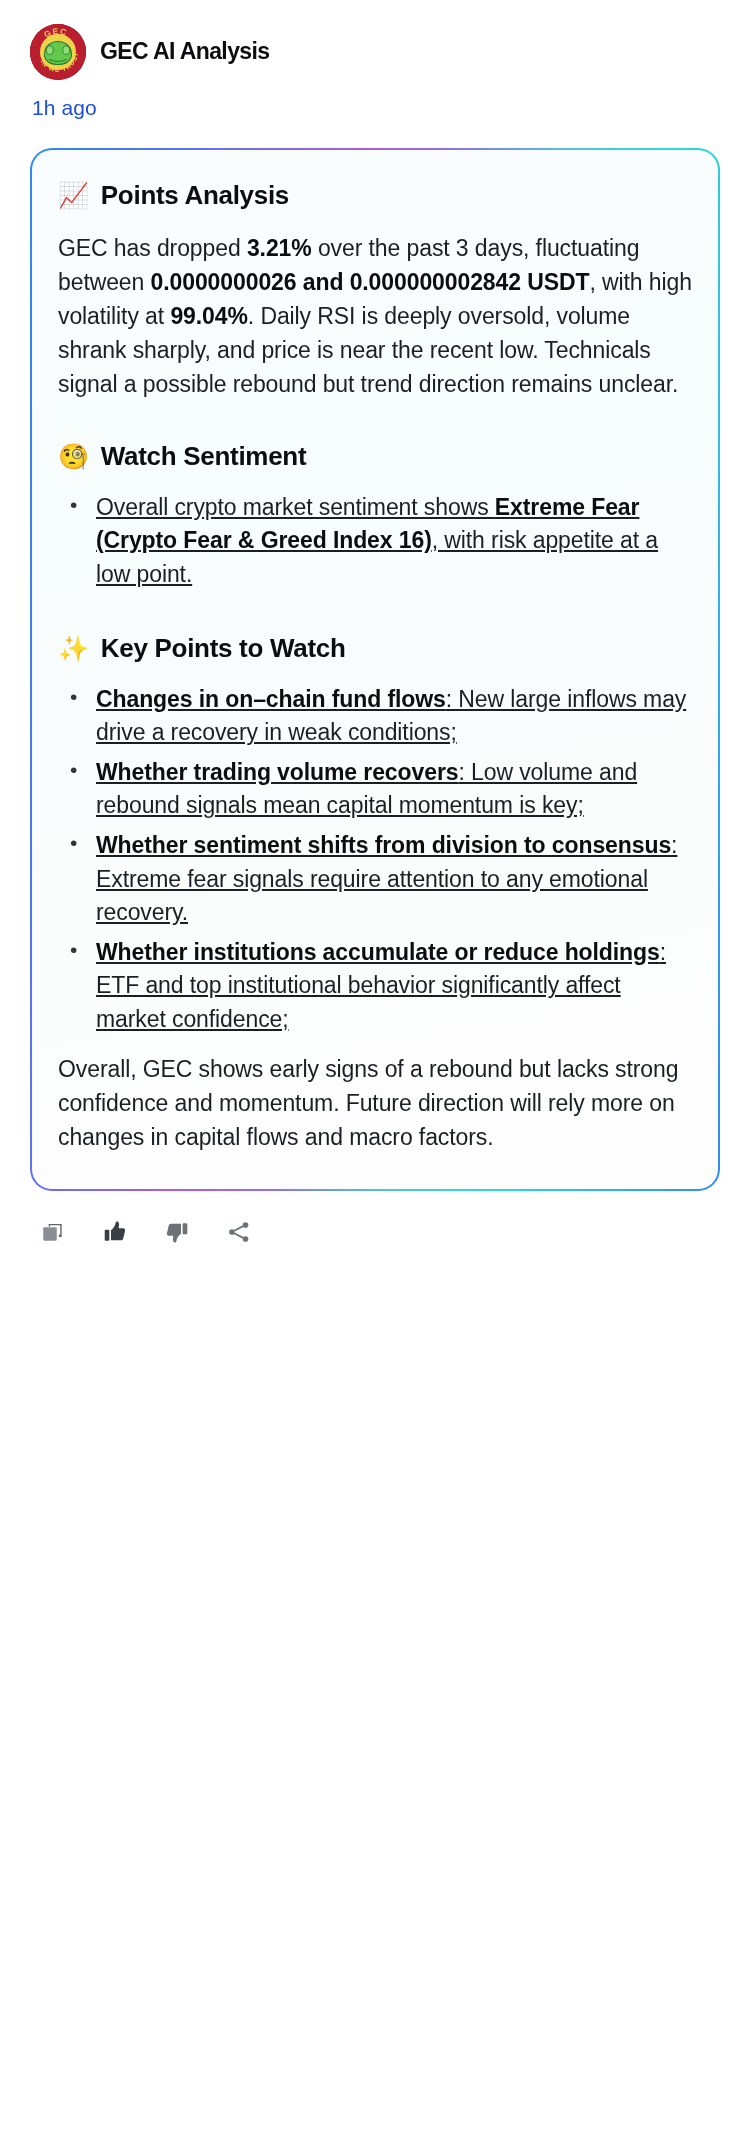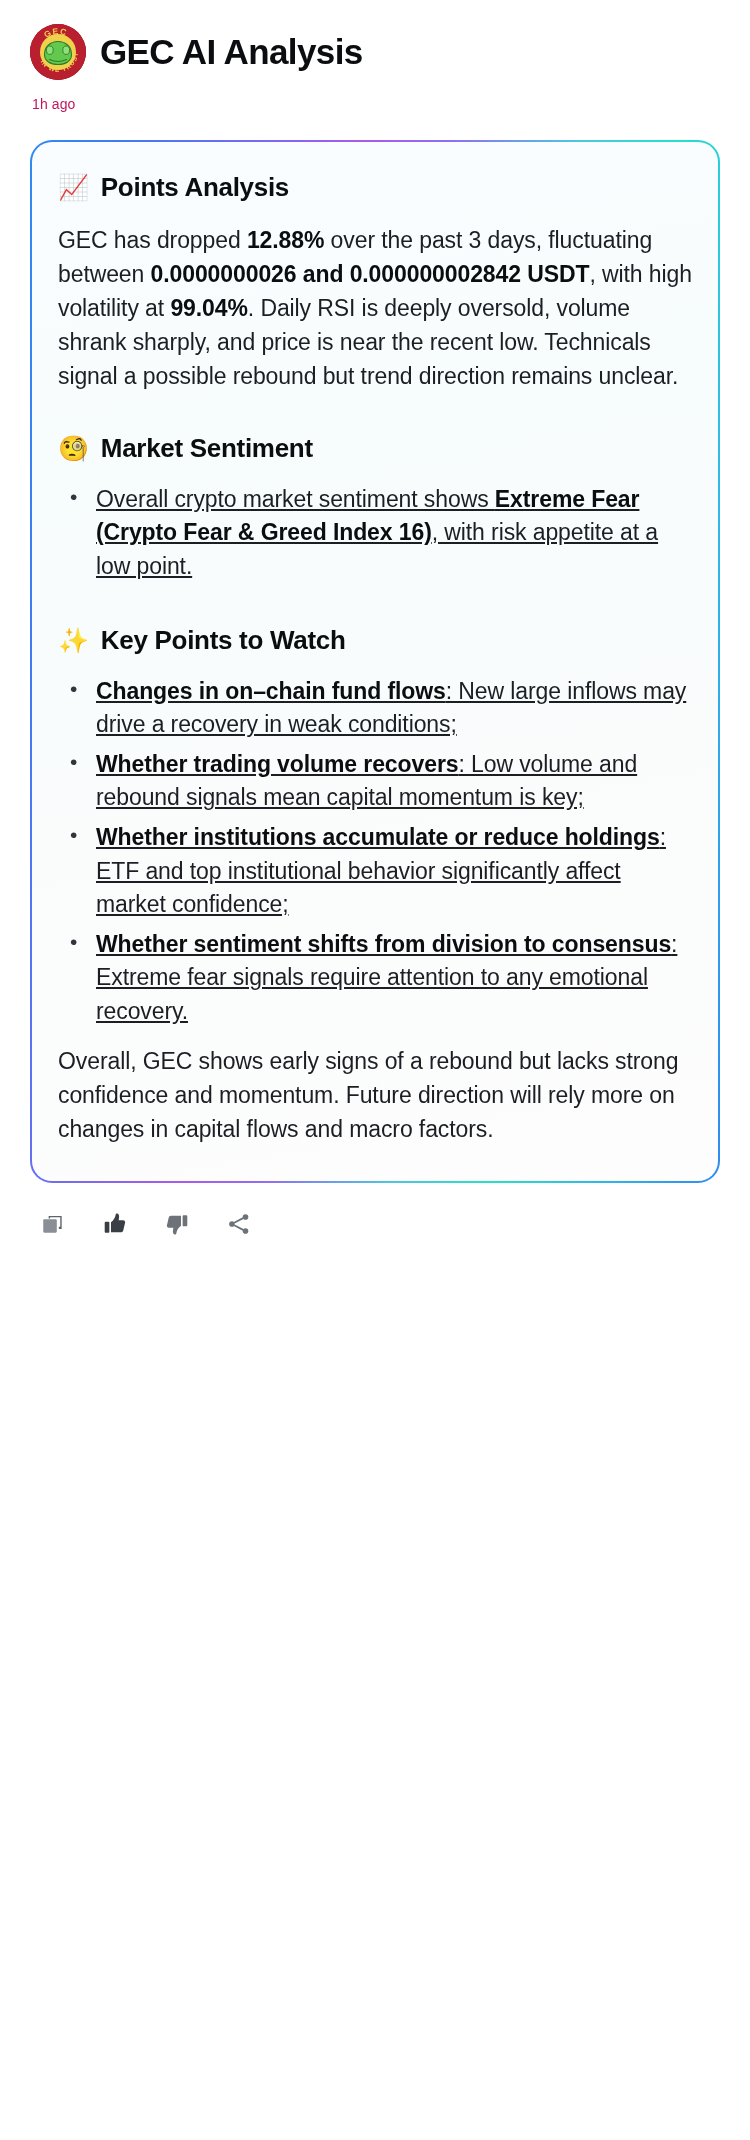--- a/index.html
+++ b/index.html
@@ -37,31 +37,31 @@
     background: #b91f2e;
     box-shadow: inset 0 0 0 1px #9c1a26;
     overflow: hidden;
   }
   .logo-ring-text {
     position: absolute;
     inset: 0;
   }
 
   .title {
-    font-size: 35px;
+    font-size: 23px;
     line-height: 1.12;
     font-weight: 700;
     letter-spacing: -0.6px;
     color: #0b0d10;
   }
 
   .timestamp {
     margin: 16px 0 0 2px;
-    font-size: 14px;
-    color: #be185d;
+    font-size: 21px;
+    color: #1d4ed8;
     letter-spacing: 0.1px;
   }
 
   
   .card-wrap {
     margin-top: 28px;
     border-radius: 22px;
     padding: 2px;
     background: linear-gradient(100deg,
         #2f8bf0 0%,
@@ -190,39 +190,39 @@
 
   <div class="timestamp">1h ago</div>
 
   <div class="card-wrap">
     <div class="card">
 
       <div class="sec-head">
         <span class="sec-emoji">📈</span>
         <span>Points Analysis</span>
       </div>
-      <div class="body-text para">GEC has dropped <b>12.88%</b> over the past 3 days, fluctuating between <b>0.0000000026 and 0.000000002842 USDT</b>, with high volatility at <b>99.04%</b>. Daily RSI is deeply oversold, volume shrank sharply, and price is near the recent low. Technicals signal a possible rebound but trend direction remains unclear.</div>
+      <div class="body-text para">GEC has dropped <b>3.21%</b> over the past 3 days, fluctuating between <b>0.0000000026 and 0.000000002842 USDT</b>, with high volatility at <b>99.04%</b>. Daily RSI is deeply oversold, volume shrank sharply, and price is near the recent low. Technicals signal a possible rebound but trend direction remains unclear.</div>
 
       <div class="sec-head gap-sec">
         <span class="sec-emoji">🧐</span>
-        <span>Market Sentiment</span>
+        <span>Watch Sentiment</span>
       </div>
       <ul class="bullets">
           <li>Overall crypto market sentiment shows <b>Extreme Fear (Crypto Fear &amp; Greed Index 16)</b>, with risk appetite at a low point.</li>
         </ul>
 
       <div class="sec-head gap-sec-lg">
         <span class="sec-emoji">✨</span>
         <span>Key Points to Watch</span>
       </div>
       <ul class="bullets">
           <li><b>Changes in on–chain fund flows</b>: New large inflows may drive a recovery in weak conditions;</li>
           <li><b>Whether trading volume recovers</b>: Low volume and rebound signals mean capital momentum is key;</li>
+          <li><b>Whether sentiment shifts from division to consensus</b>: Extreme fear signals require attention to any emotional recovery.</li>
           <li><b>Whether institutions accumulate or reduce holdings</b>: ETF and top institutional behavior significantly affect market confidence;</li>
-          <li><b>Whether sentiment shifts from division to consensus</b>: Extreme fear signals require attention to any emotional recovery.</li>
         </ul>
 
       <div class="body-text closing">Overall, GEC shows early signs of a rebound but lacks strong confidence and momentum. Future direction will rely more on changes in capital flows and macro factors.</div>
     </div>
   </div>
 
   <div class="actions">
 
     <div class="action-btn" title="Copy">
       <svg width="26" height="26" viewBox="0 0 24 24" aria-hidden="true">

